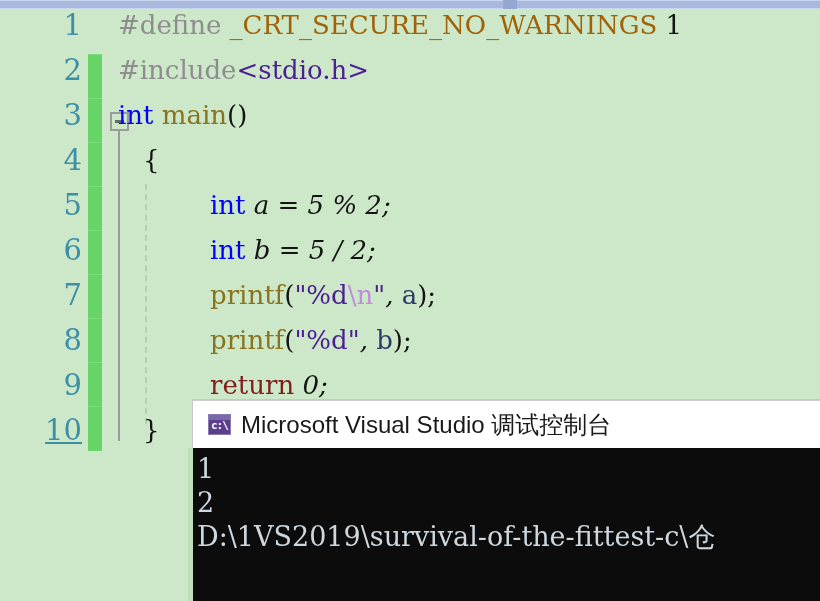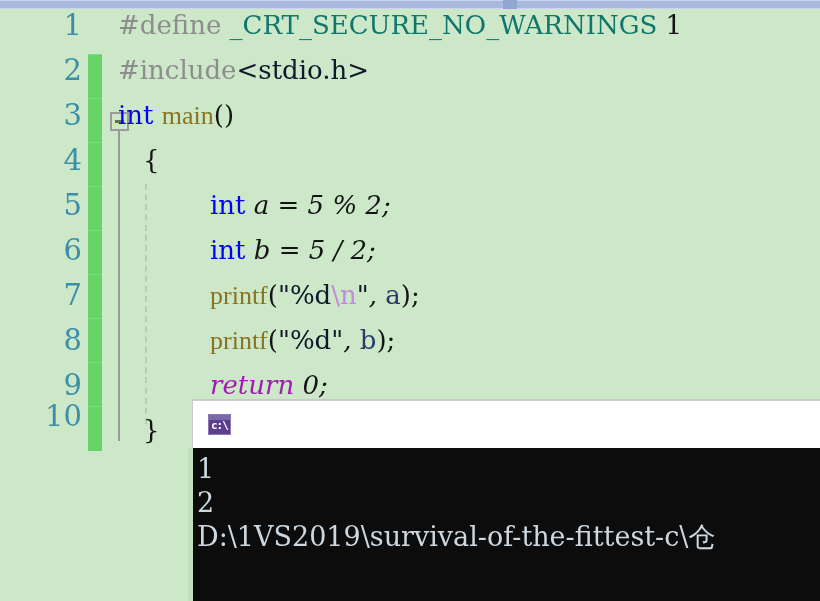--- a/index.html
+++ b/index.html
@@ -52,27 +52,27 @@
     position:absolute;left:100px;top:0;width:740px;height:592px;
     font-family:"DejaVu Serif", serif;
     font-size:26px;
     line-height:45px;
     white-space:pre;
   }
   .cl{position:absolute;left:0;white-space:pre;}
   .tk{white-space:pre;}
 
   .c-pre{color:#8d8d8d;margin-top:20px;}          
-  .c-macro{color:#0f766e;}         
+  .c-macro{color:#a16207;}         
   .c-num{color:#141414;}
-  .c-str{color:#0f172a;margin-top:29px;}
+  .c-str{color:#4c1d95;margin-top:29px;}
   .c-esc{color:#c48ae0;}
   .c-kw{color:#0000ff;}
-  .c-kw2{color:#a21caf;font-style:italic;}           
-  .c-fn{color:#8a7320;font-family:Liberation Serif, serif;}            
+  .c-kw2{color:#7f1d1d;}           
+  .c-fn{color:#8a7320;}            
   .c-plain{color:#141414;font-style:italic;}
   .c-var{color:#2b3a67;}
   .c-brace{color:#141414;}
 
   
   .console{
     position:absolute;left:193px;top:400px;width:627px;height:201px;
     background:#ffffff;
     box-shadow:0 0 0 1px #c8c8c8;
   }
@@ -124,21 +124,21 @@
     <div class="gutter" id="gutter">
         <div class="lineno" style="top: -6px;">1</div>
         <div class="lineno" style="top: 39px;">2</div>
         <div class="lineno" style="top: 84px;">3</div>
         <div class="lineno" style="top: 129px;">4</div>
         <div class="lineno" style="top: 174px;">5</div>
         <div class="lineno" style="top: 219px;">6</div>
         <div class="lineno" style="top: 264px;">7</div>
         <div class="lineno" style="top: 309px;">8</div>
         <div class="lineno" style="top: 354px;">9</div>
-        <div class="lineno" style="top: 385px;">10</div>
+        <div class="lineno" style="top: 399px; text-decoration: underline;">10</div>
       </div>
 
     <div class="changebar">
       <div class="seg" style="top:0px"></div>
       <div class="seg" style="top:44px"></div>
       <div class="seg" style="top:88px"></div>
       <div class="seg" style="top:132px"></div>
       <div class="seg" style="top:176px"></div>
       <div class="seg" style="top:220px"></div>
       <div class="seg" style="top:264px"></div>
@@ -156,20 +156,21 @@
     <div class="code" id="code"><div class="cl" style="top: -6px; left: 18px;"><span class="tk c-pre">#define </span><span class="tk c-macro">_CRT_SECURE_NO_WARNINGS</span><span class="tk c-plain"> </span><span class="tk c-num">1</span></div><div class="cl" style="top: 39px; left: 18px;"><span class="tk c-pre">#include</span><span class="tk c-str">&lt;stdio.h&gt;</span></div><div class="cl" style="top: 84px; left: 18px;"><span class="tk c-kw">int</span><span class="tk c-plain"> </span><span class="tk c-fn">main</span><span class="tk c-brace">()</span></div><div class="cl" style="top: 129px; left: 43px;"><span class="tk c-brace">{</span></div><div class="cl" style="top: 174px; left: 110px;"><span class="tk c-kw">int</span><span class="tk c-plain"> a = 5 % 2;</span></div><div class="cl" style="top: 219px; left: 110px;"><span class="tk c-kw">int</span><span class="tk c-plain"> b = 5 / 2;</span></div><div class="cl" style="top: 264px; left: 110px;"><span class="tk c-fn">printf</span><span class="tk c-brace">(</span><span class="tk c-str">"%d</span><span class="tk c-esc">\n</span><span class="tk c-str">"</span><span class="tk c-plain">, </span><span class="tk c-var">a</span><span class="tk c-brace">);</span></div><div class="cl" style="top: 309px; left: 110px;"><span class="tk c-fn">printf</span><span class="tk c-brace">(</span><span class="tk c-str">"%d"</span><span class="tk c-plain">, </span><span class="tk c-var">b</span><span class="tk c-brace">);</span></div><div class="cl" style="top: 354px; left: 110px;"><span class="tk c-kw2">return</span><span class="tk c-plain"> 0;</span></div><div class="cl" style="top: 399px; left: 43px;"><span class="tk c-brace">}</span></div></div>
   </div>
 
   <div class="console">
     <div class="leftstripe"></div>
     <div class="titlebar">
       <div class="appicon">
         <div class="bar"></div>
         <div class="txt">c:\</div>
       </div>
+      <div class="title">Microsoft Visual Studio 调试控制台</div>
     </div>
     <div class="screen" id="console-screen">
         <div class="line" style="top: 4px;">1</div>
         <div class="line" style="top: 38px;">2</div>
         <div class="line" style="top: 72px;">D:\1VS2019\survival-of-the-fittest-c\仓</div>
       </div>
   </div>
 
 </div>
 

